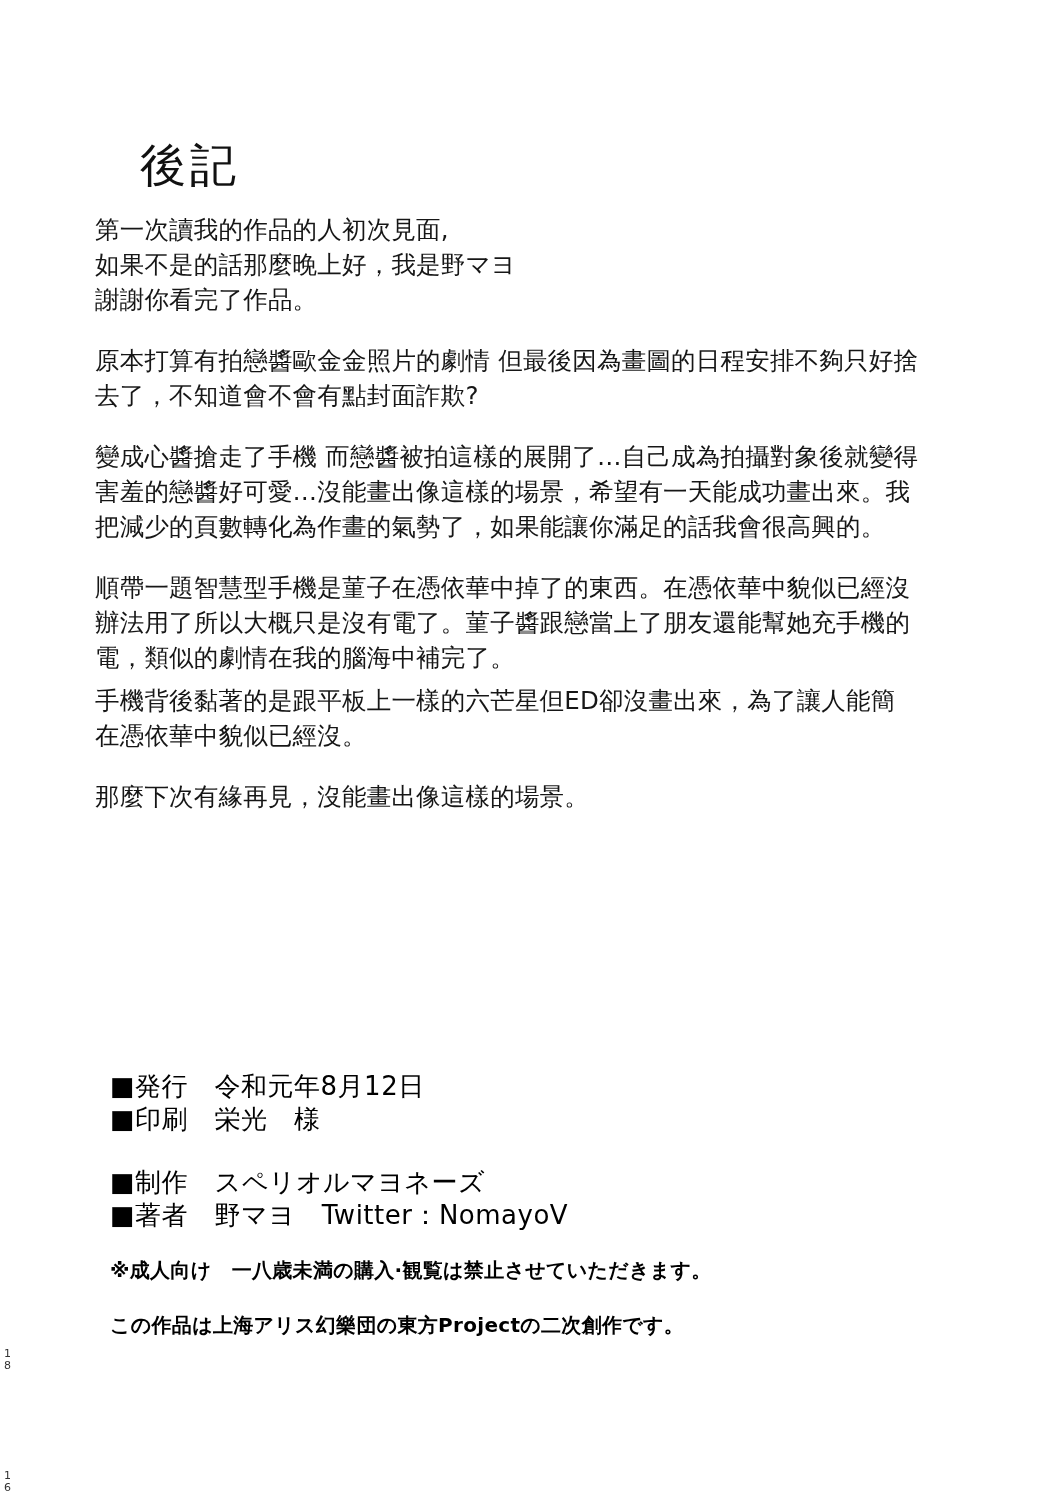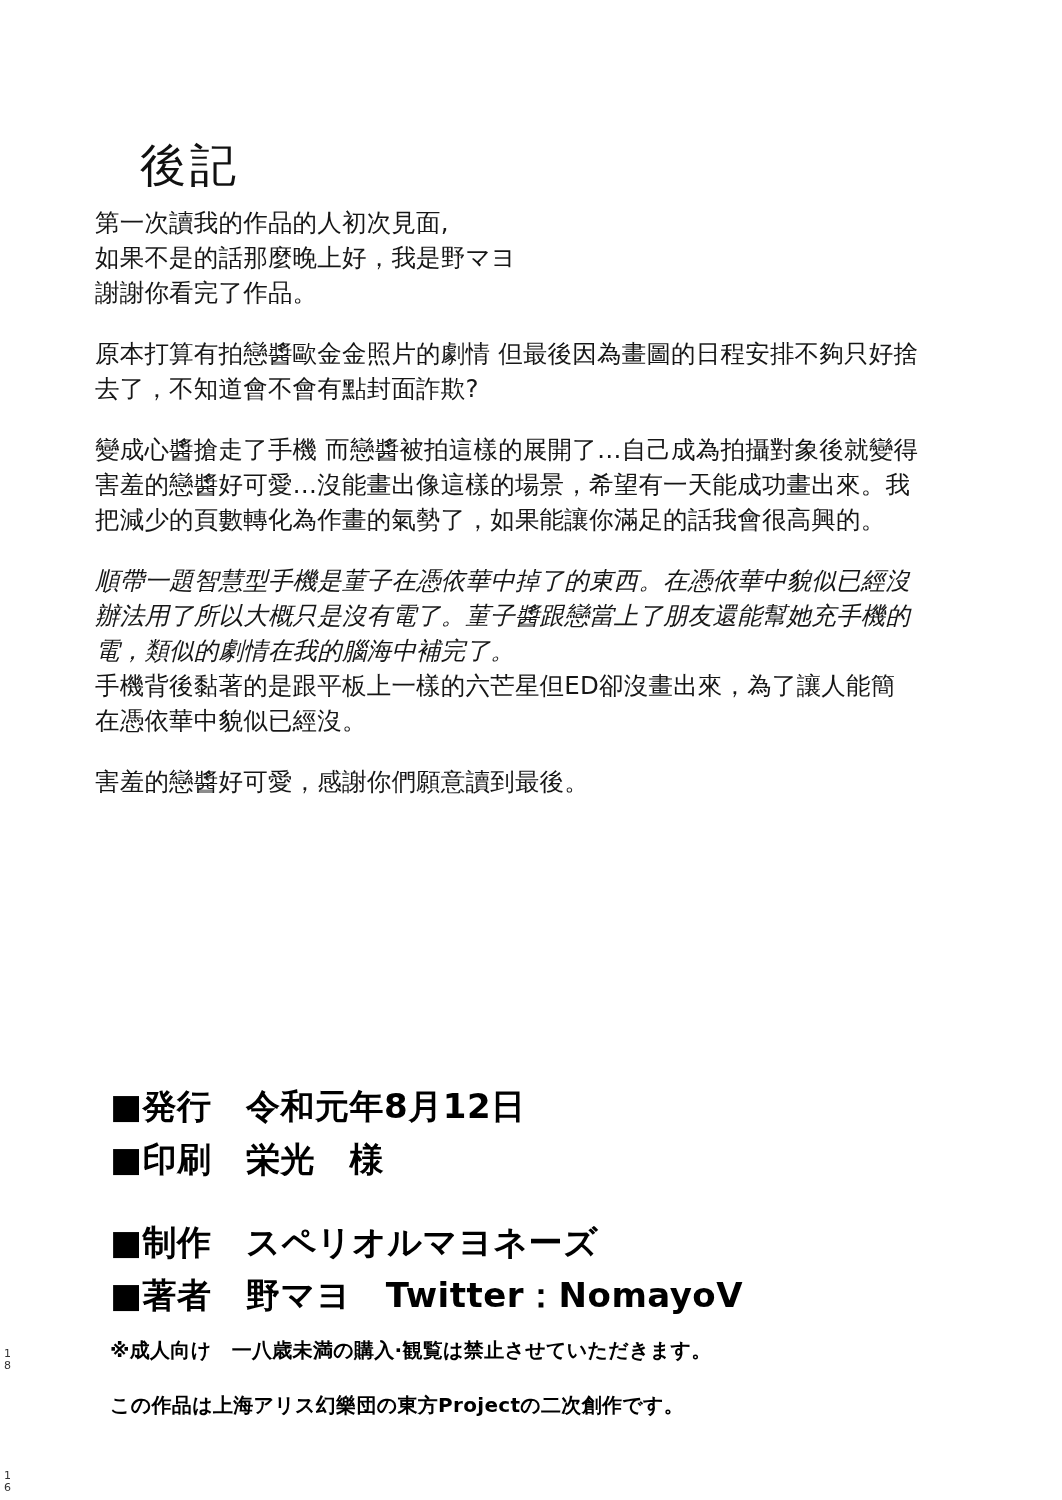--- a/index.html
+++ b/index.html
@@ -30,51 +30,49 @@
     letter-spacing: 4px;
     font-weight: 400;
     color: #111;
     line-height: 1;
   }
 
   
   .body-text {
     position: absolute;
     left: 95px;
-    top: 205px;
+    top: 212px;
     width: 880px;
     font-size: 24.5px;
     line-height: 35px;
     letter-spacing: 0.2px;
     color: #161616;
   }
   .para {
     margin: 0 0 26px 0;
     white-space: pre-wrap;
   }
   .para.tight {
-    margin-bottom: 0;
-    font-style: italic;
+    margin-bottom: 8px;
   }
 
   
   .colophon {
     position: absolute;
     left: 110px;
     top: 1070px;
     width: 900px;
     color: #000;
   }
   .colo-line {
-    font-size: 34px;
+    font-size: 26px;
     line-height: 33px;
-    font-weight: 700;
+    font-weight: 400;
     letter-spacing: 0.5px;
     white-space: pre-wrap;
-    margin-top: 20px;
   }
   .gap-lg { height: 30px; }
   .gap-md { height: 22px; }
 
   .colo-note {
     font-size: 20px;
     font-weight: 700;
     line-height: 33px;
     letter-spacing: 0.3px;
     white-space: pre-wrap;
@@ -116,21 +114,21 @@
     <p class="para">原本打算有拍戀醬歐金金照片的劇情 但最後因為畫圖的日程安排不夠只好捨
 去了，不知道會不會有點封面詐欺?</p>
     <p class="para">變成心醬搶走了手機 而戀醬被拍這樣的展開了…自己成為拍攝對象後就變得
 害羞的戀醬好可愛…沒能畫出像這樣的場景，希望有一天能成功畫出來。我
 把減少的頁數轉化為作畫的氣勢了，如果能讓你滿足的話我會很高興的。</p>
     <p class="para tight">順帶一題智慧型手機是菫子在憑依華中掉了的東西。在憑依華中貌似已經沒
 辦法用了所以大概只是沒有電了。菫子醬跟戀當上了朋友還能幫她充手機的
 電，類似的劇情在我的腦海中補完了。</p>
     <p class="para">手機背後黏著的是跟平板上一樣的六芒星但ED卻沒畫出來，為了讓人能簡
 在憑依華中貌似已經沒。</p>
-    <p class="para">害羞的戀醬好可愛，感謝你們願意讀到最後。</p>
+    <p class="para">那麼下次有緣再見，沒能畫出像這樣的場景。</p>
   </div>
 
   <div class="colophon">
     <div class="colo-line">■発行　令和元年8月12日</div>
     <div class="colo-line">■印刷　栄光　様</div>
     <div class="gap-lg"></div>
     <div class="colo-line">■制作　スペリオルマヨネーズ</div>
     <div class="colo-line">■著者　野マヨ　Twitter：NomayoV</div>
     <div class="gap-md"></div>
     <div class="colo-note">※成人向け　一八歳未満の購入·観覧は禁止させていただきます。</div>

